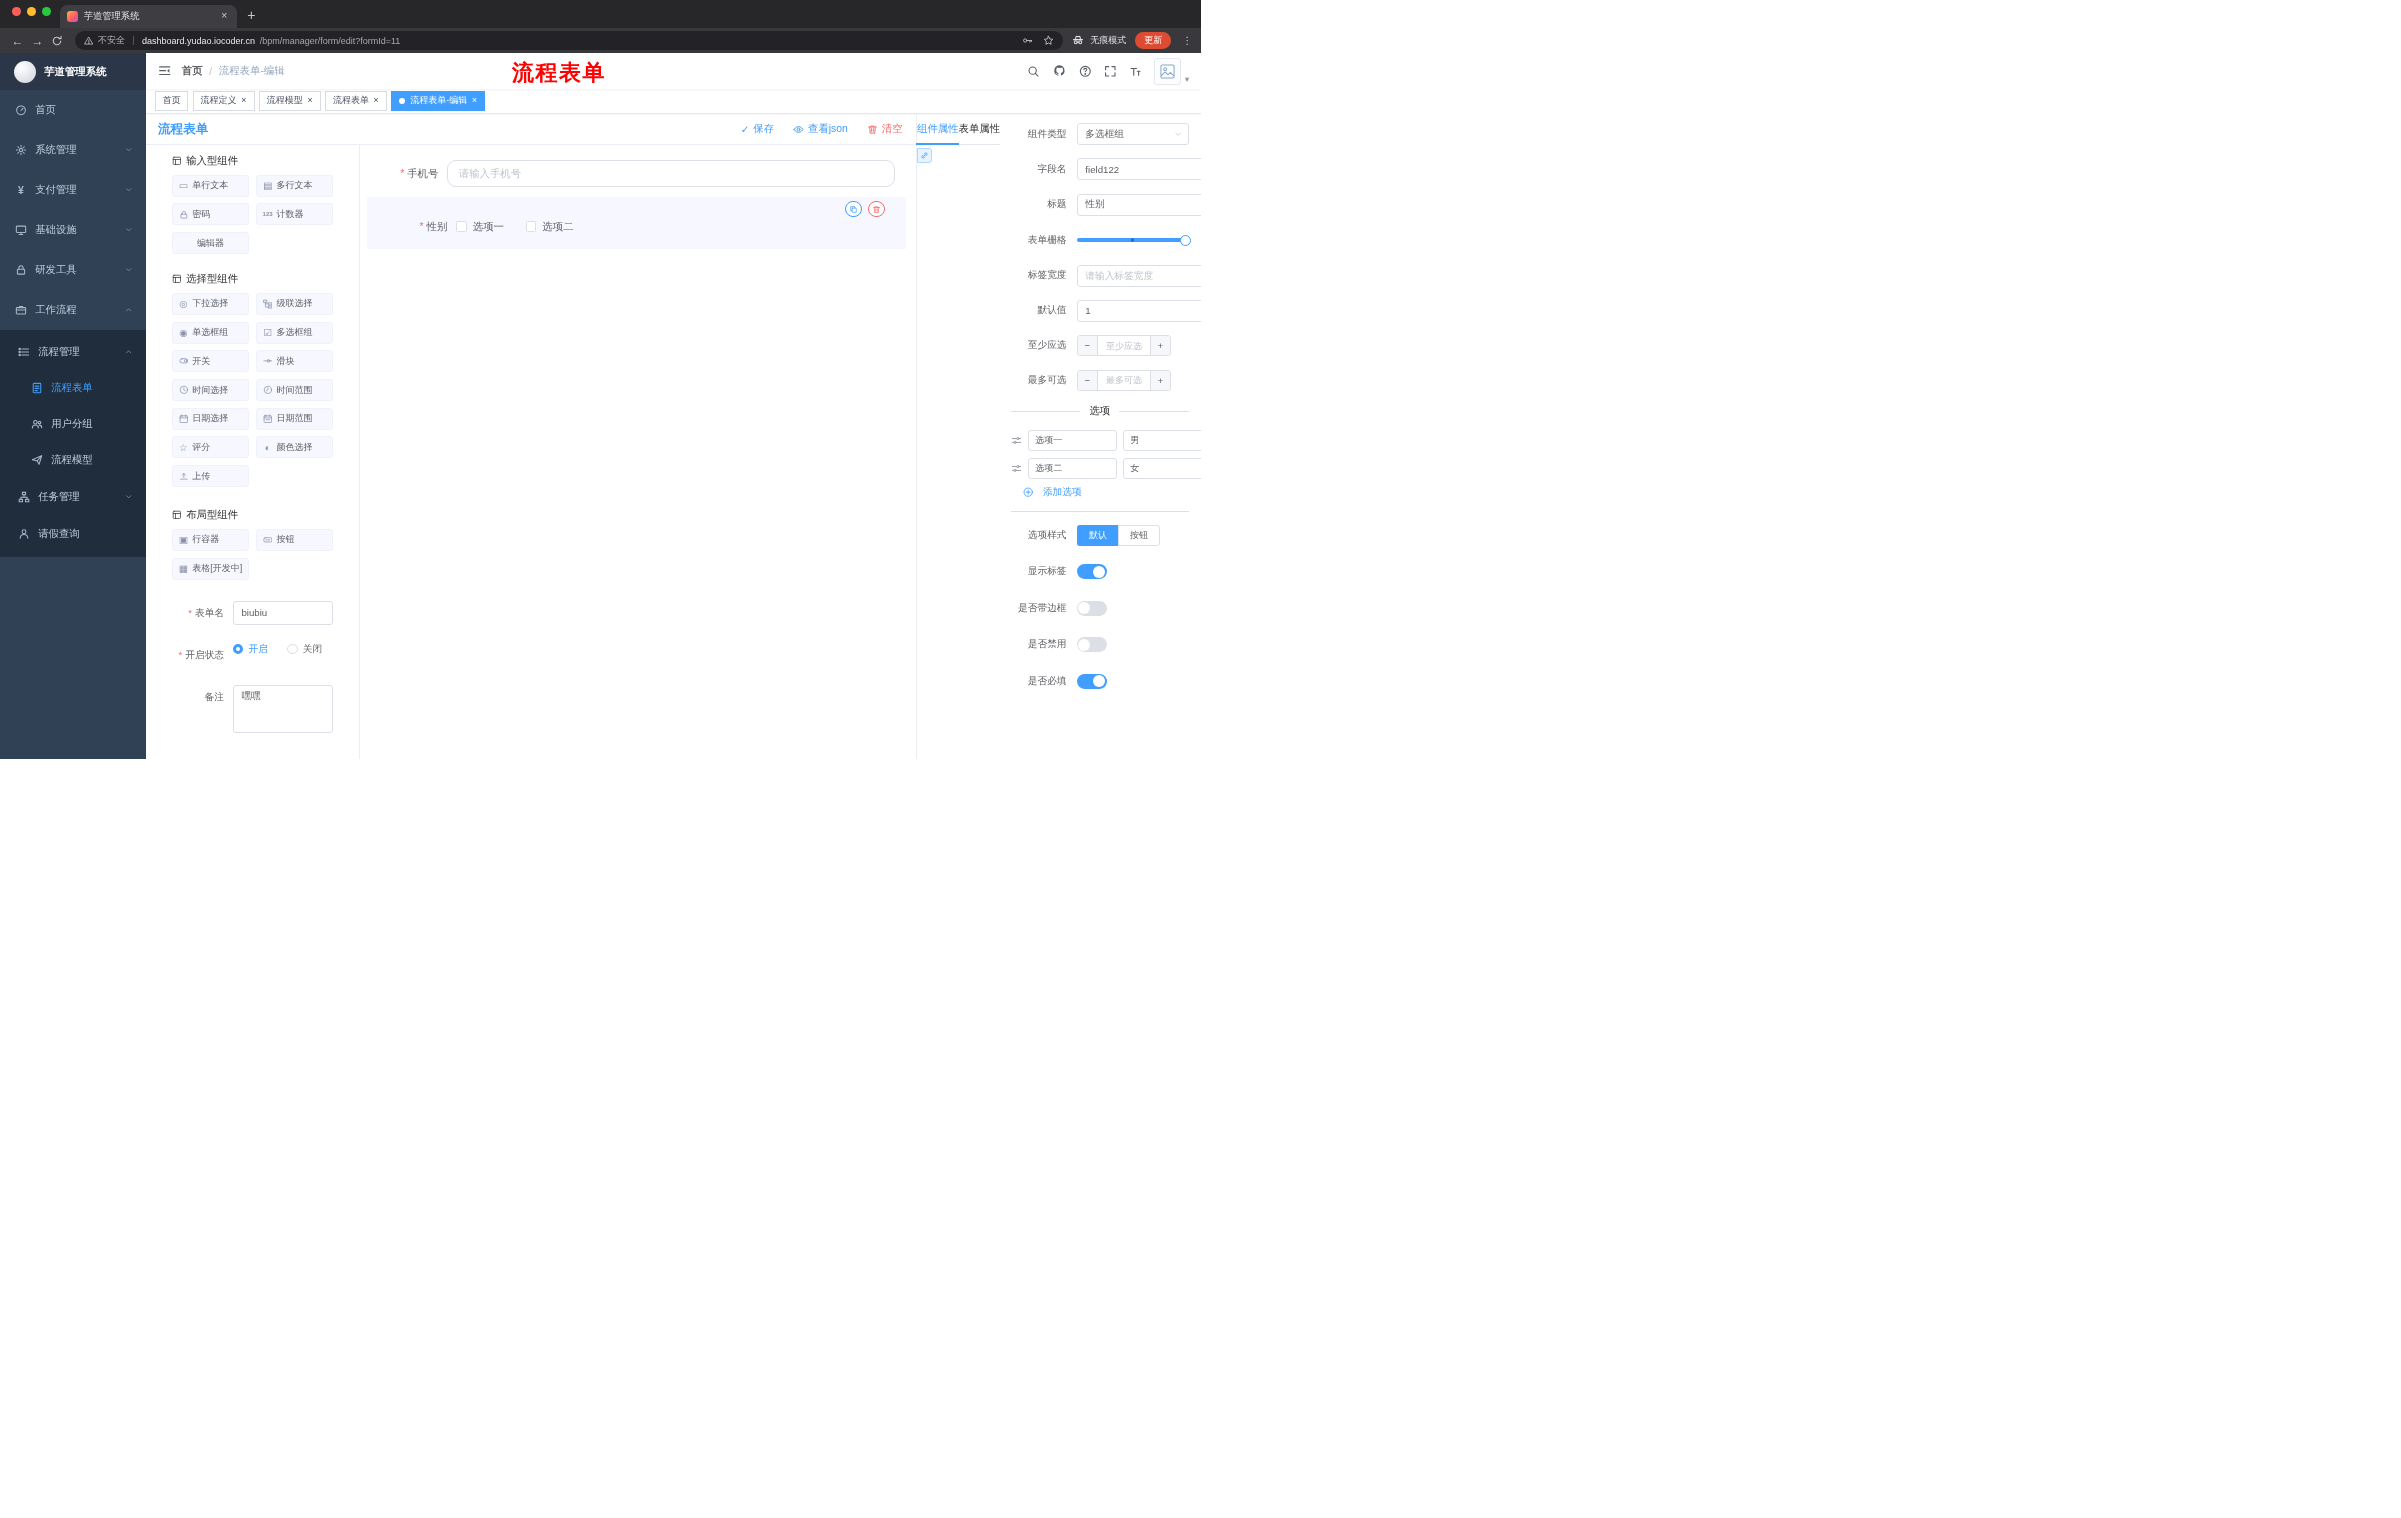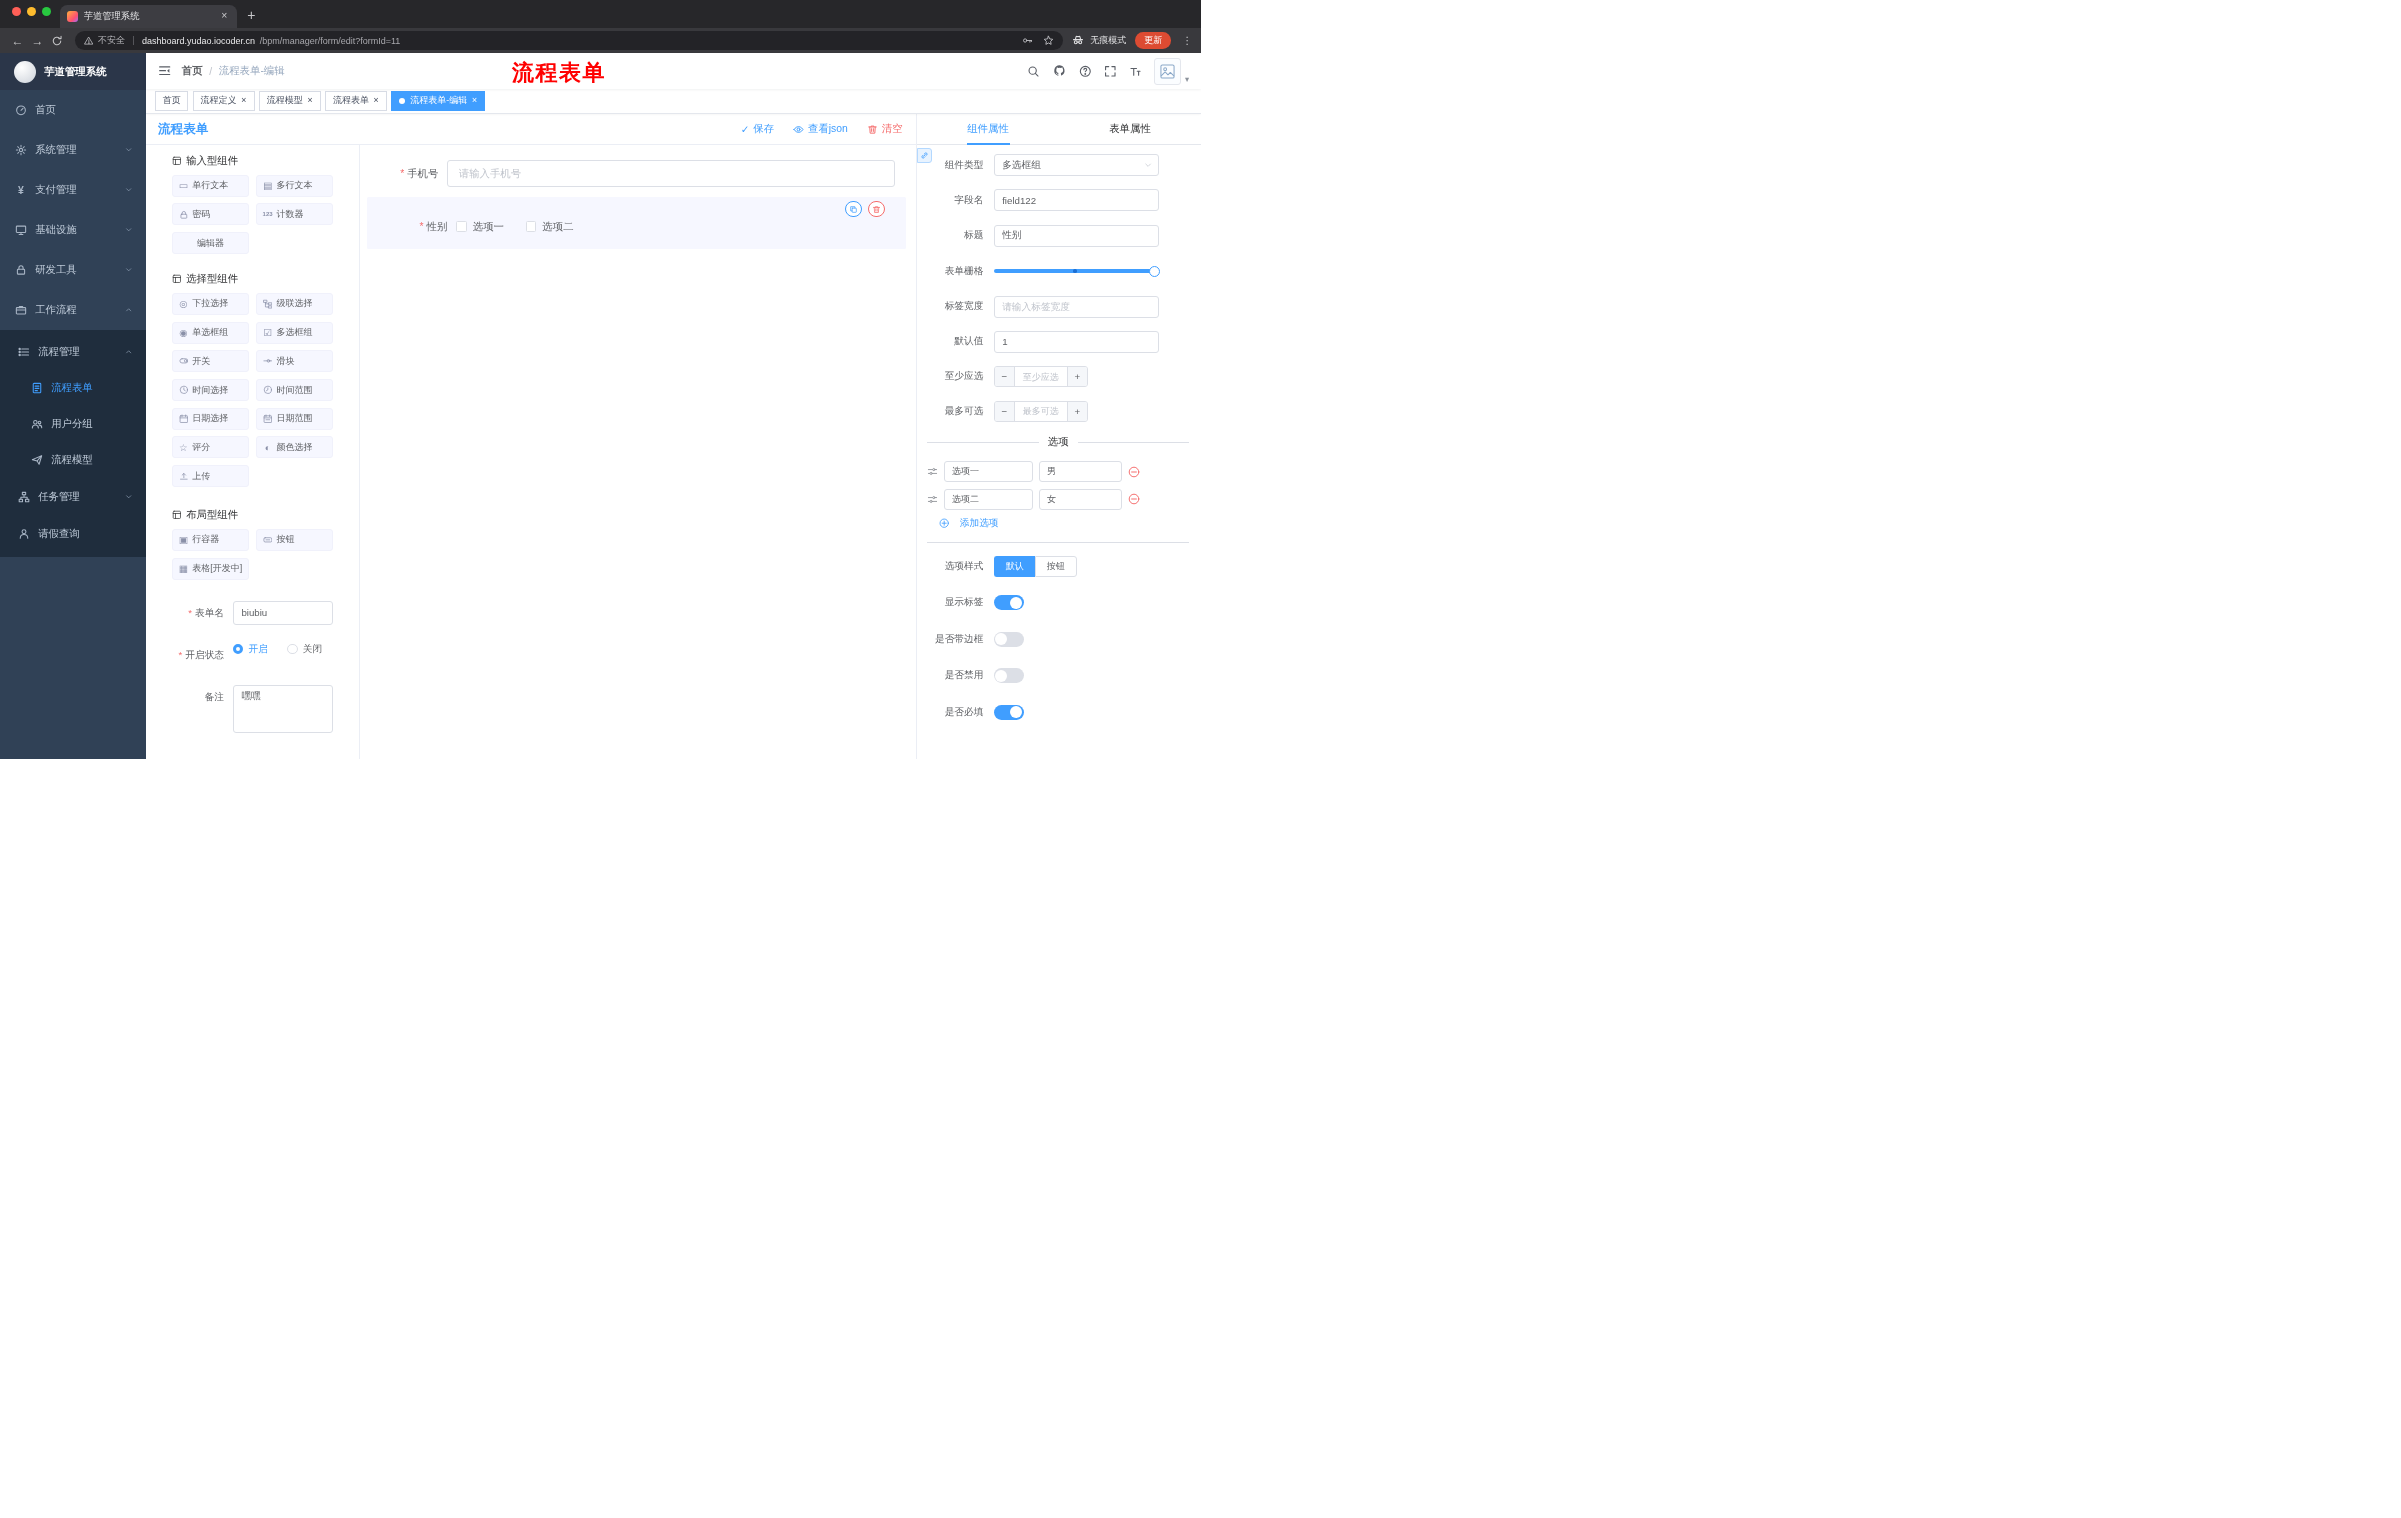--- a/index.html
+++ b/index.html
@@ -102,31 +102,31 @@
   .radio-group{display:flex;gap:19.3px;align-items:flex-start;height:24px}
   .radio{display:flex;gap:5.2px;align-items:center;font-size:9.7px;color:#606266;cursor:pointer}
   .radio-dot{width:10.4px;height:10.4px;border-radius:50%;border:0.7px solid #dcdfe6;background:#fff;flex:none}
   .radio.checked{color:#409EFF}
   .radio.checked .radio-dot{border:3px solid #409EFF}
 
   
   .canvas{flex:1;padding:15px 10.4px 0 7.4px;overflow:hidden;background:#fff}
   .field-row{display:flex;align-items:center}
   .f-label{width:71px;text-align:right;margin-right:9px;font-size:10.4px;color:#606266;flex:none;white-space:nowrap}
-  .phone-input{height:27px;flex:1;border:0.7px solid #dcdfe6;border-radius:3px;padding:0 10.4px;font-size:10.4px;color:#606266;outline:none;margin-right:10.4px}
+  .phone-input{height:27px;flex:1;border:0.7px solid #dcdfe6;border-radius:9px;padding:0 10.4px;font-size:10.4px;color:#606266;outline:none;margin-right:10.4px}
   .selected-block{margin-top:9.7px;background:#F6F7FF;border-radius:1.5px;position:relative;padding:23px 9px 15px}
   .block-actions{position:absolute;top:4.5px;right:21px;display:flex;gap:6.7px}
   .circle-btn{width:16.3px;height:16.3px;border-radius:50%;background:#fff;display:flex;align-items:center;justify-content:center;cursor:pointer}
   .circle-btn.copy{border:0.7px solid #409EFF;color:#409EFF}
   .circle-btn.del{border:0.7px solid #F56C6C;color:#F56C6C}
   .checkbox{display:flex;align-items:center;gap:6px;font-size:10.4px;color:#606266;margin-right:22px;cursor:pointer}
   .cb{width:10.4px;height:10.4px;border:0.7px solid #dcdfe6;border-radius:1.5px;background:#fff;flex:none}
 
   
-  .right-panel{width:285px;border-left:0.7px solid #ebeef5;display:flex;flex-direction:column;position:relative;flex:none;background:#fff}
+  .right-panel{width:285px;border-left:0.7px solid #ebeef5;display:flex;flex-direction:row;position:relative;flex:none;background:#fff}
   .panel-tabs{height:31px;display:flex;border-bottom:0.7px solid #e4e7ed;flex:none}
   .panel-tab{flex:1;display:flex;align-items:center;justify-content:center;font-size:10.4px;color:#303133;position:relative;cursor:pointer}
   .panel-tab.active{color:#409EFF}
   .panel-tab.active::after{content:"";position:absolute;bottom:-0.7px;left:calc(50% - 21.5px);width:43px;height:1.5px;background:#409EFF}
   .link-float{position:absolute;left:0;top:34px;width:15px;height:15px;background:#e8f3ff;border:0.7px solid #b3d8ff;border-radius:0 3px 3px 0;display:flex;align-items:center;justify-content:center;color:#409EFF;z-index:3;cursor:pointer}
   .panel-body{flex:1;padding:9px 12px 0 10.4px;overflow:hidden}
   .prop-row{display:flex;align-items:center;margin-bottom:13.4px}
   .prop-label{width:56px;text-align:right;margin-right:10.4px;font-size:9.7px;color:#606266;flex:none;white-space:nowrap}
   .p-input{height:22px;width:165px;border:0.7px solid #dcdfe6;border-radius:3px;padding:0 7.4px;font-size:9.7px;color:#606266;outline:none}
   .p-select{height:22px;width:165px;border:0.7px solid #dcdfe6;border-radius:3px;padding:0 6px 0 7.4px;font-size:9.7px;color:#606266;display:flex;align-items:center;cursor:pointer;background:#fff}

